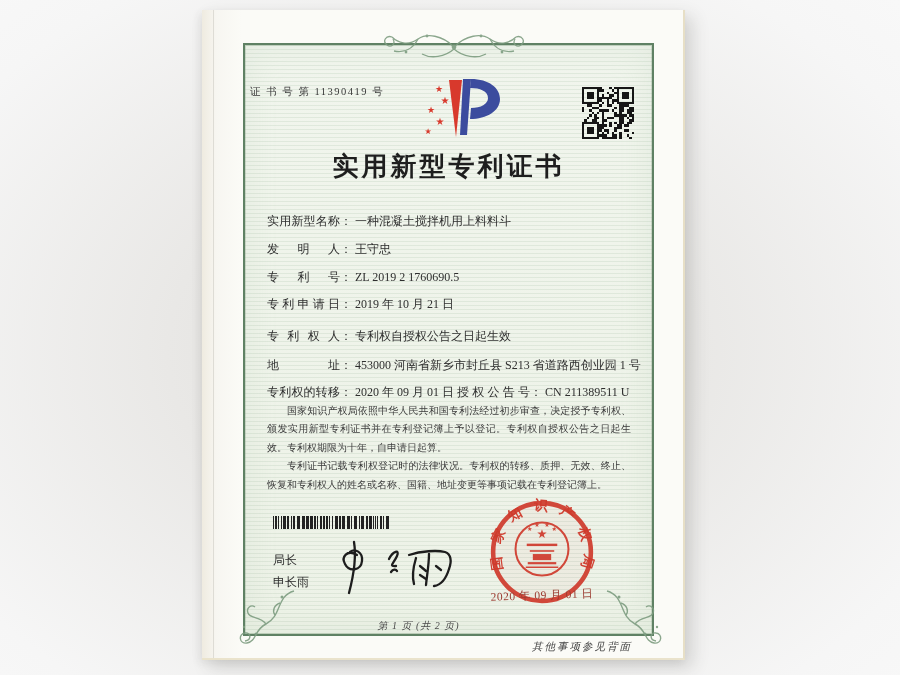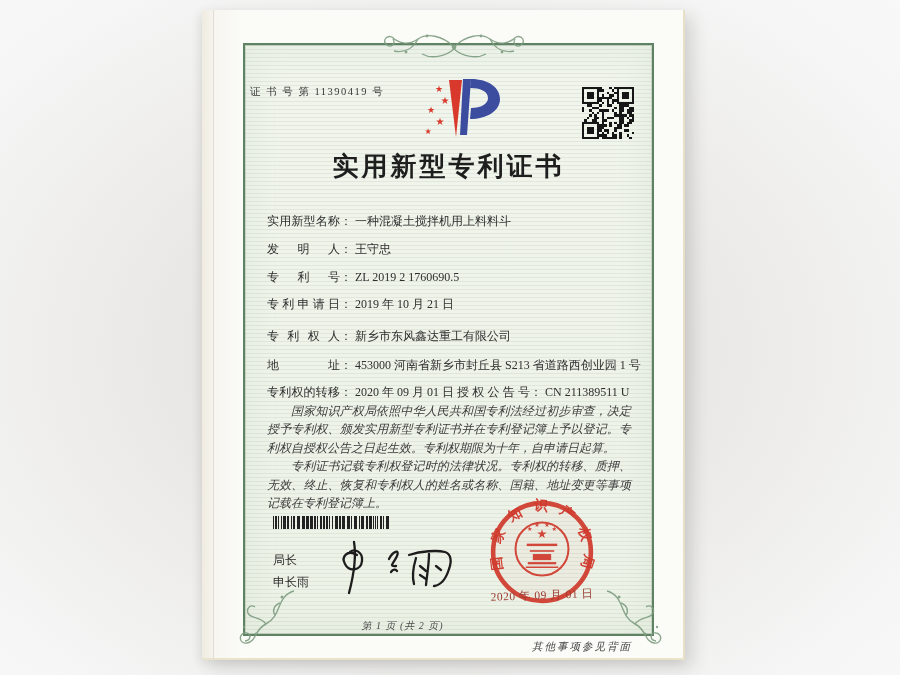--- a/index.html
+++ b/index.html
@@ -26,31 +26,31 @@
   .cert-no{position:absolute;left:5px;top:40px;font-size:10.5px;letter-spacing:1.5px;color:#3a3a3a;white-space:nowrap;}
   .logo{position:absolute;left:170px;top:34px;width:92px;height:60px;}
   .qr{position:absolute;left:337px;top:42px;width:52px;height:52px;background:#fff0;}
   .title{position:absolute;left:0;top:104px;width:100%;text-align:center;font-size:26px;font-weight:bold;
          letter-spacing:3px;color:#1e1e1e;white-space:nowrap;}
   .frow{position:absolute;left:22px;width:380px;font-size:12px;color:#2e2e2e;white-space:nowrap;}
   .flabel{display:inline-block;width:73px;text-align:justify;text-align-last:justify;}
   .fcolon{display:inline-block;}
   .fvalue{margin-left:3px;}
   .fpair2{position:absolute;left:190px;top:0;}
-  .notice{position:absolute;left:22px;top:357px;width:364px;font-size:12px;line-height:18.4px;
-          font-style:italic;color:#3c3c3c;text-align:justify;}
+  .notice{position:absolute;left:22px;top:357px;width:364px;font-size:10px;line-height:18.4px;
+          color:#3c3c3c;text-align:justify;}
   .notice p{margin:0;text-indent:2em;}
   .barcode{position:absolute;left:28px;top:471px;width:118px;height:13px;}
   .director{position:absolute;left:28px;top:504px;font-size:12px;color:#2c2c2c;line-height:22px;}
   .signature{position:absolute;left:92px;top:494px;width:125px;height:58px;}
   .seal{position:absolute;left:241px;top:451px;width:112px;height:118px;}
   .seal-date{position:absolute;left:0;top:92px;width:112px;text-align:center;font-size:11.5px;
              color:#9c3c31;letter-spacing:.5px;transform:rotate(-2deg);white-space:nowrap;}
   .page-indicator{position:absolute;left:0;top:574px;width:315px;text-align:center;font-size:10px;
-                  font-style:italic;color:#4a4a4a;letter-spacing:1px;white-space:nowrap;}
+                  font-style:italic;color:#4a4a4a;letter-spacing:1px;white-space:nowrap;padding-left:16px;}
   .back-note{position:absolute;left:0;top:630px;width:430px;text-align:right;font-size:10.5px;
              font-style:italic;color:#454545;letter-spacing:2px;}
   .orn-top{position:absolute;left:50%;top:-15px;transform:translateX(calc(-50% + 5px));width:150px;height:34px;}
   .orn-bl{position:absolute;left:-9px;bottom:-15px;width:62px;height:62px;}
   .orn-br{position:absolute;right:-13px;bottom:-15px;width:62px;height:62px;transform:scaleX(-1);}
   svg{display:block;}
 </style>
 </head>
 <body>
 
@@ -358,21 +358,21 @@
       <div class="frow" style="top:196px">
         <span class="flabel">发明人</span><span class="fcolon">：</span><span class="fvalue">王守忠</span>
       </div>
       <div class="frow" style="top:224px">
         <span class="flabel">专利号</span><span class="fcolon">：</span><span class="fvalue">ZL 2019 2 1760690.5</span>
       </div>
       <div class="frow" style="top:251px">
         <span class="flabel">专利申请日</span><span class="fcolon">：</span><span class="fvalue">2019 年 10 月 21 日</span>
       </div>
       <div class="frow" style="top:283px">
-        <span class="flabel">专利权人</span><span class="fcolon">：</span><span class="fvalue">新乡市东风鑫达重工有限公司</span>
+        <span class="flabel">专利权人</span><span class="fcolon">：</span><span class="fvalue">专利权自授权公告之日起生效</span>
       </div>
       <div class="frow" style="top:312px">
         <span class="flabel">地址</span><span class="fcolon">：</span><span class="fvalue">453000 河南省新乡市封丘县 S213 省道路西创业园 1 号</span>
       </div>
       <div class="frow" style="top:339px">
         <span class="flabel">专利权的转移</span><span class="fcolon">：</span><span class="fvalue">2020 年 09 月 01 日</span>
         <span class="fpair2">
           <span class="flabel">授权公告号</span><span class="fcolon">：</span><span class="fvalue">CN 211389511 U</span>
         </span>
       </div>

